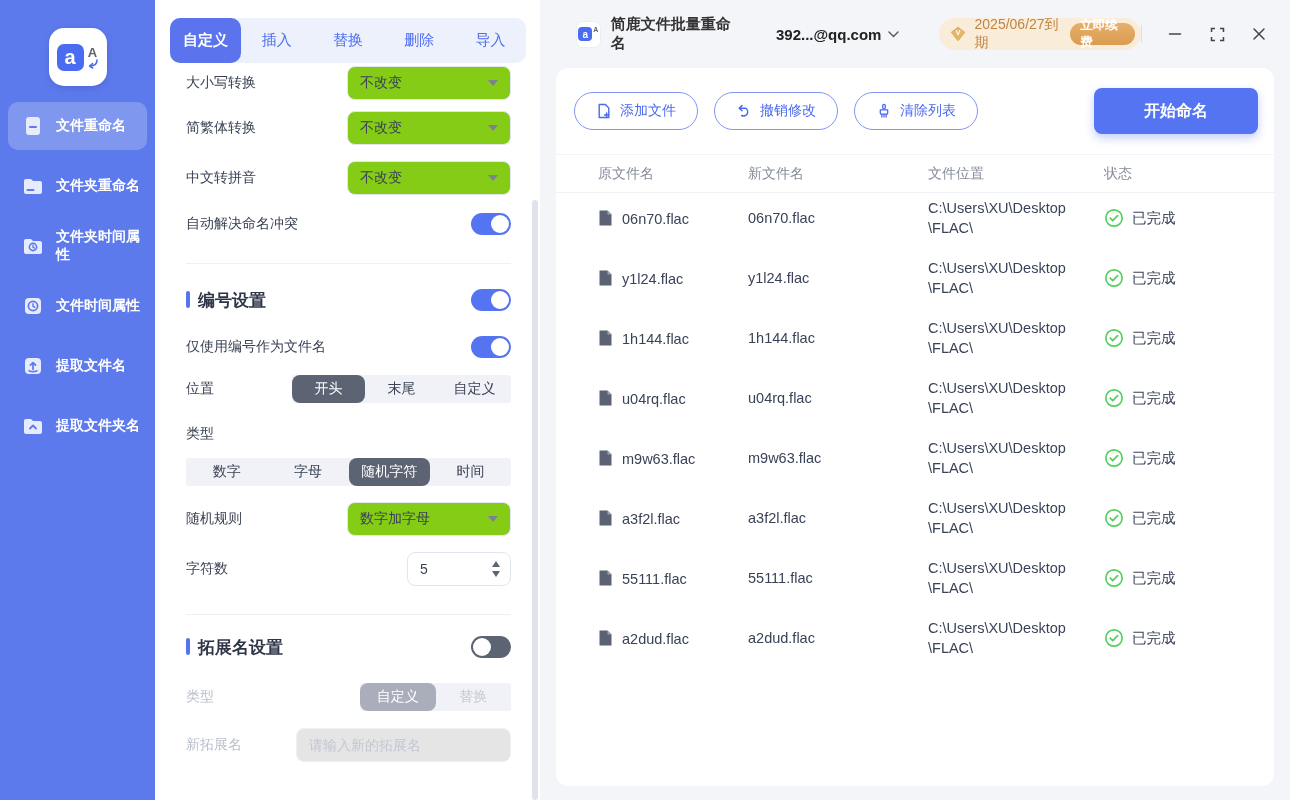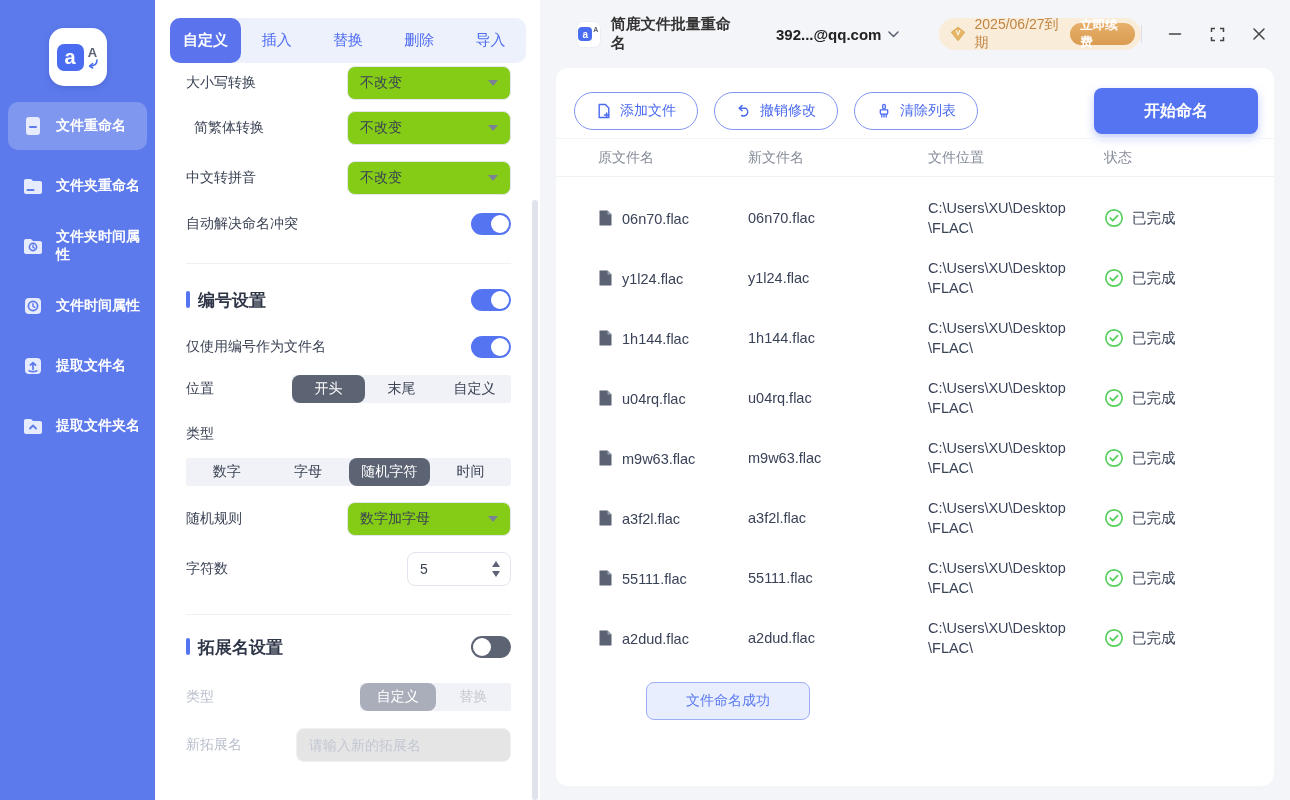--- a/index.html
+++ b/index.html
@@ -92,21 +92,21 @@
   .vdiv { width:1px; height:18px; background:#dddfe6; }
   .winbtn { width:18px; height:18px; display:flex; align-items:center; justify-content:center; }
   .card { position:absolute; left:16px; right:16px; top:68px; bottom:14px; background:#fff; border-radius:12px; }
   .toolbar { position:absolute; top:20px; left:18px; right:16px; height:46px; display:flex;
     align-items:center; gap:16px; }
   .tb-btn { height:38px; border:1px solid #8295f3; border-radius:19px; background:#fff;
     color:#4a6af0; font-size:14px; display:flex; align-items:center; gap:8px; padding:0 21px; }
   .start-btn { margin-left:auto; width:164px; height:46px; background:#5574f2; border-radius:8px;
     color:#fff; font-size:16px; font-weight:bold; display:flex; align-items:center; justify-content:center;
     box-shadow:0 4px 10px rgba(85,116,242,.35); }
-  .thead { position:absolute; top:70px; left:0; right:0; height:39px;
+  .thead { position:absolute; top:86px; left:0; right:0; height:39px;
     border-top:1px solid #f3f4f8; border-bottom:1px solid #f0f1f5; }
   .thead span { position:absolute; top:50%; transform:translateY(-50%);
     color:#858b99; font-size:14px; }
   .th1 { left:42px; } .th2 { left:192px; } .th3 { left:372px; } .th4 { left:548px; }
   .tbody { position:absolute; top:120px; left:0; right:0; }
   .trow { height:60px; position:relative; }
   .trow .c1 { position:absolute; left:42px; top:50%; transform:translateY(-50%);
     display:flex; align-items:center; gap:9px; color:#394257; font-size:14.5px; }
   .trow .c2 { position:absolute; left:192px; top:50%; transform:translateY(-50%);
     color:#394257; font-size:14.5px; }
@@ -205,21 +205,21 @@
     <div class="scrollcontent">
 
       <div class="frow" style="margin-top:9px;">
         <span class="flabel">大小写转换</span>
         <div class="select">
           <span>不改变</span>
           <span class="caret"></span>
         </div>
       </div>
 
-      <div class="frow" style="margin-top:11px;margin-left:8px;">
+      <div class="frow" style="margin-top:11px;">
         <span class="flabel">简繁体转换</span>
         <div class="select">
           <span>不改变</span>
           <span class="caret"></span>
         </div>
       </div>
 
       <div class="frow" style="margin-top:16px;">
         <span class="flabel">中文转拼音</span>
         <div class="select">
@@ -557,15 +557,14 @@
             <svg width="20" height="20" viewBox="0 0 20 20">
               <circle cx="10" cy="10" r="8.2" fill="none" stroke="#57d05f" stroke-width="1.7"></circle>
               <path d="M6.3 10.2l2.5 2.5 4.8-5" fill="none" stroke="#57d05f" stroke-width="1.8" stroke-linecap="round" stroke-linejoin="round"></path>
             </svg>
             <span>已完成</span>
           </div>
       </div>
 
     </div>
 
-    <div class="toast">文件命名成功</div>
   </div>
 </section>
 
 </body></html>

